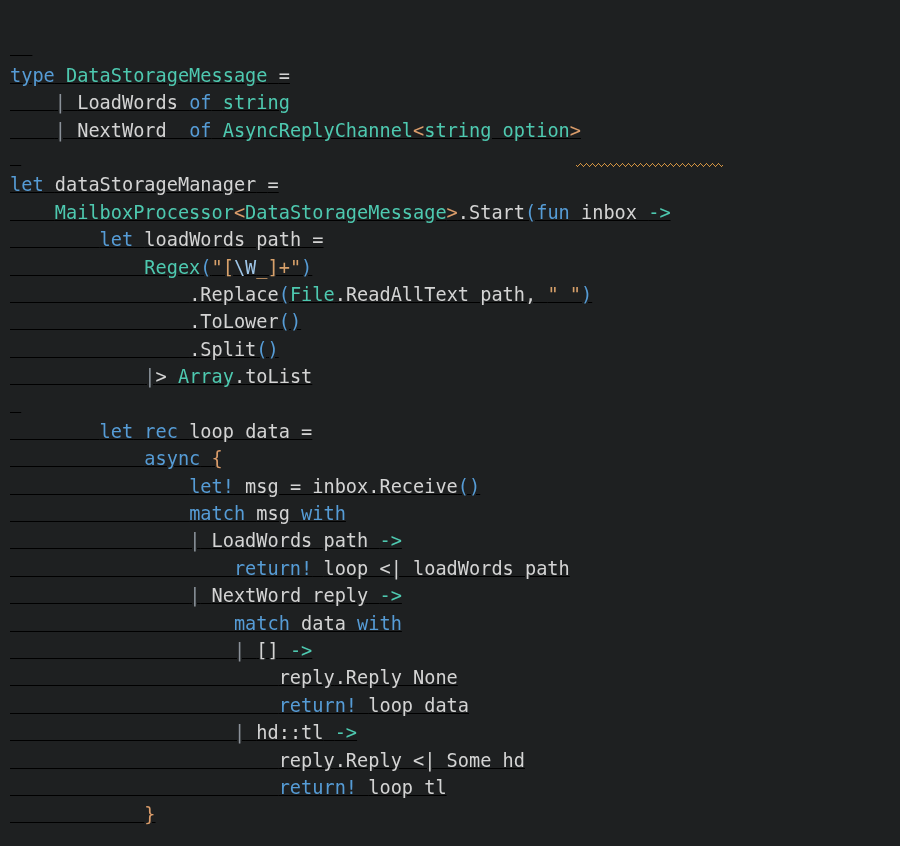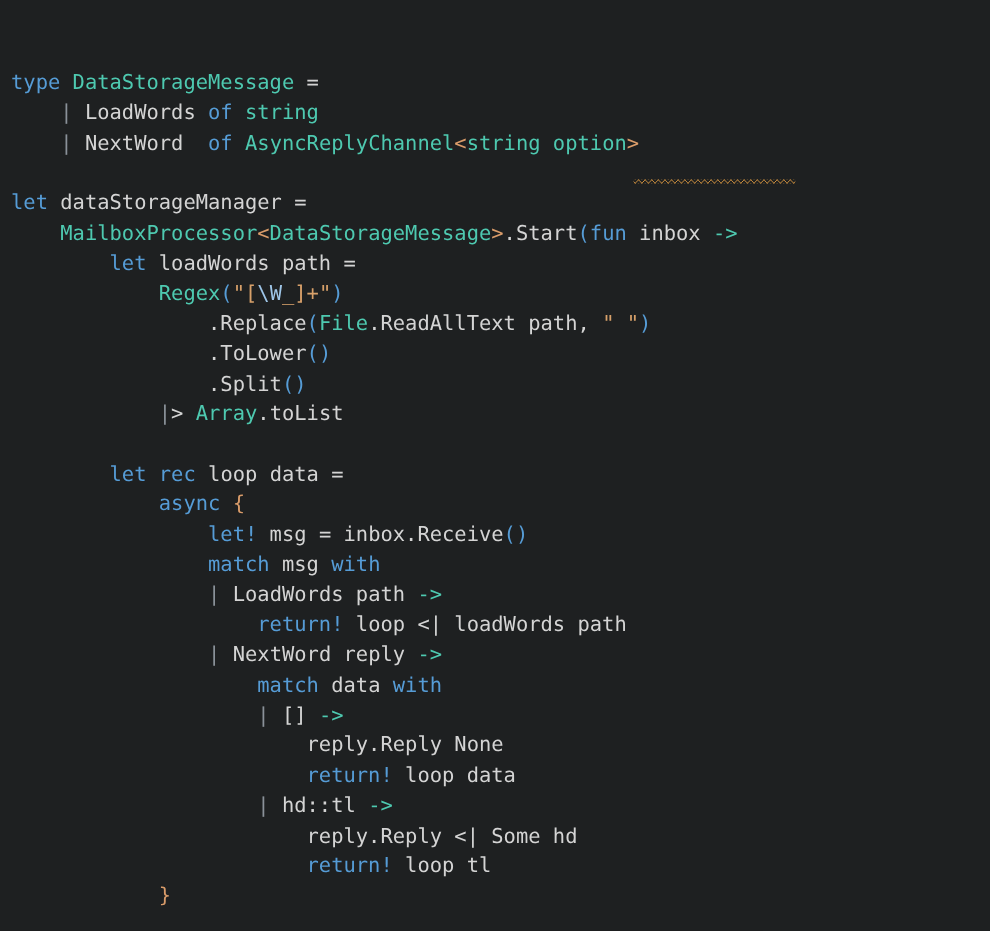--- a/index.html
+++ b/index.html
@@ -18,20 +18,21 @@
     width: 900px;
     height: 846px;
     background: #1e2021;
     font-family: "DejaVu Sans Mono", "Liberation Mono", monospace;
     font-size: 18.6px;
     line-height: 27.4px;
     letter-spacing: 0px;
     padding: 7px 0 0 10px;
     box-sizing: border-box;
     white-space: pre;
+    text-decoration: underline;
     -webkit-font-smoothing: antialiased;
   }
   .line {
     height: 27.4px;
     white-space: pre;
     position: relative;
   }
   
   .kw      { color: #569cd6; }              
   .typ     { color: #4ec9b0; }              

